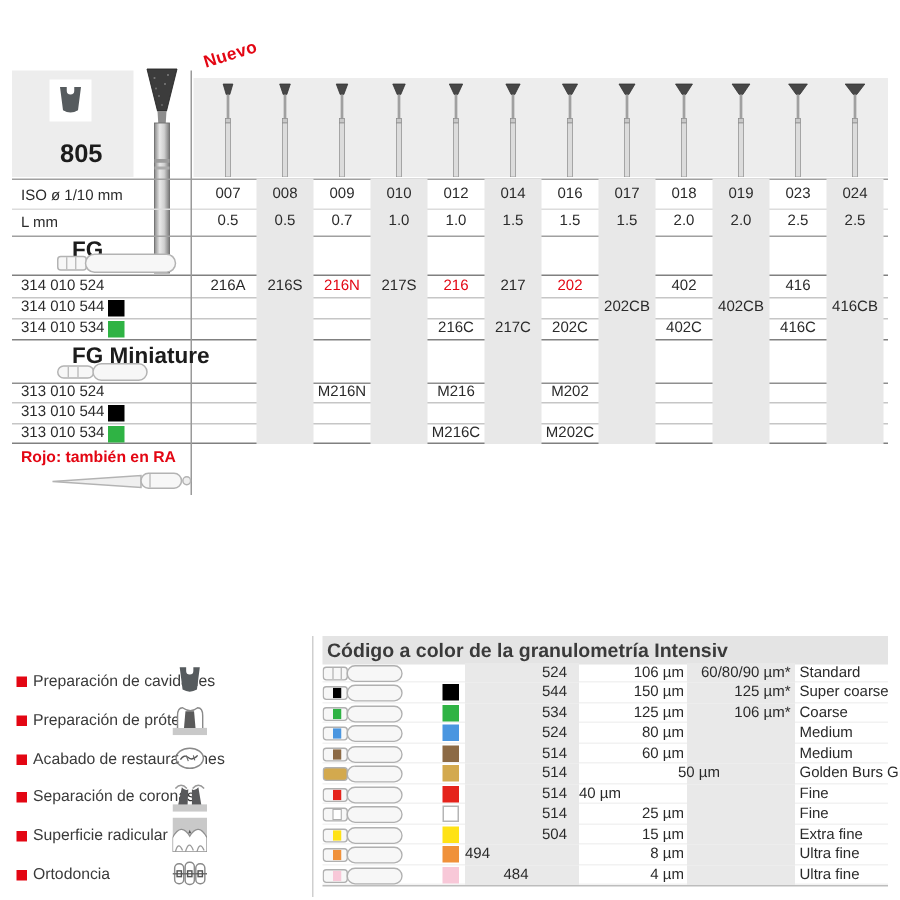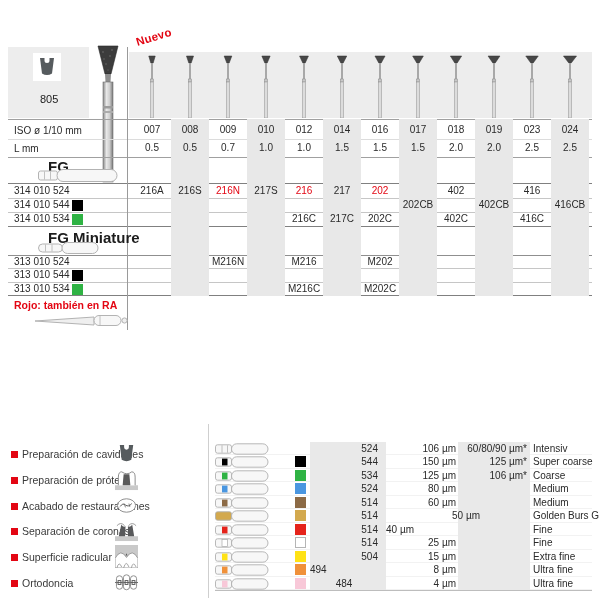--- a/index.html
+++ b/index.html
@@ -1,21 +1,21 @@
 <!DOCTYPE html>
 <html><head>
 <meta charset="utf-8">
 <style>
   html,body{margin:0;padding:0;background:#fff;}
   #page{position:relative;width:600px;height:600px;background:#fff;overflow:hidden;
         font-family:"Liberation Sans",sans-serif;color:#2e2e2e;}
   .abs{position:absolute;}
   .grayband{position:absolute;background:#ededed;}
   .whitesq{position:absolute;background:#fff;}
-  .figno{position:absolute;font-size:11px;font-weight:normal;color:#1c1c1c;}
+  .figno{position:absolute;font-size:17px;font-weight:bold;color:#1c1c1c;}
   .nuevo{position:absolute;color:#e30613;font-weight:bold;font-size:11.5px;
          transform:rotate(-17deg);transform-origin:left bottom;letter-spacing:.3px;}
   .stripe{position:absolute;top:119px;height:177px;width:38px;background:#e8e8e8;}
   .hline{position:absolute;left:8px;width:584px;height:1px;}
   .vline{position:absolute;width:1px;background:#9a9a9a;}
   .rowlabel{position:absolute;left:14px;font-size:10px;color:#2a2a2a;white-space:nowrap;}
   .seclabel{position:absolute;left:12px;font-size:15px;font-weight:bold;color:#1c1c1c;white-space:nowrap;margin-left:36px;}
   .cell{position:absolute;width:38px;text-align:center;font-size:10px;line-height:14px;color:#2a2a2a;white-space:nowrap;}
   .cell.red{color:#e30613;}
   .swatch{position:absolute;left:72px;width:11px;height:11px;}
@@ -305,34 +305,35 @@
             <line x1="0" y1="12" x2="24" y2="12" stroke="#6f6f6f" stroke-width="1.1"></line>
             <rect x="3.2" y="10" width="3" height="4" fill="none" stroke="#555"></rect>
             <rect x="10.5" y="10" width="3" height="4" fill="none" stroke="#555"></rect>
             <rect x="17.8" y="10" width="3" height="4" fill="none" stroke="#555"></rect>
           </svg></div>
       </div>
     </div>
 
   <div class="vline" style="left:208px;top:424px;height:174px;background:#cfcfcf;"></div>
 
+  <div class="panel-title" style="left:215px;width:377px;">Código a color de la granulometría Intensiv</div>
   <div id="grit-rows">
       <div class="grit-row" style="top: 441.5px;">
         <svg width="54" height="12" viewBox="0 0 54 12" style="position: absolute; left: 0px; top: 1px;">
           <rect x="0.5" y="1.8" width="16" height="8.4" rx="2" fill="#f7f7f7" stroke="#b0b0b0" stroke-width="0.9"></rect>
           <line x1="7" y1="2.3" x2="7" y2="9.7" stroke="#b0b0b0" stroke-width="0.8"></line>
           <line x1="12.5" y1="2.3" x2="12.5" y2="9.7" stroke="#b0b0b0" stroke-width="0.8"></line>
           <rect x="16.5" y="0.8" width="36.5" height="10.4" rx="5.2" fill="#f7f7f7" stroke="#b0b0b0" stroke-width="0.9"></rect>
         </svg>
         <div class="grit-colbg" style="left: 95px; width: 76px;"></div>
         <div class="grit-colbg" style="left: 243px; width: 72px;"></div>
         <div class="grit-txt" style="left: 95px; width: 68px; text-align: right;">524</div>
         <div class="grit-txt" style="left: 171px; width: 70px; text-align: right;">106 µm</div>
         <div class="grit-txt" style="left: 243px; width: 69px; text-align: right;">60/80/90 µm*</div>
-        <div class="grit-txt" style="left: 318px;">Intensiv</div>
+        <div class="grit-txt" style="left: 318px;">Standard</div>
       </div>
       <div class="grit-row" style="top: 455px;">
         <svg width="54" height="12" viewBox="0 0 54 12" style="position: absolute; left: 0px; top: 1px;">
           <rect x="0.5" y="1.8" width="16" height="8.4" rx="2" fill="#f7f7f7" stroke="#b0b0b0" stroke-width="0.9"></rect>
           <rect x="7" y="2.6" width="5.5" height="6.8" fill="#000000" stroke="none" stroke-width="0.7"></rect>
           <rect x="16.5" y="0.8" width="36.5" height="10.4" rx="5.2" fill="#f7f7f7" stroke="#b0b0b0" stroke-width="0.9"></rect>
         </svg>
         <div class="grit-sq" style="background: rgb(0, 0, 0);"></div>
         <div class="grit-colbg" style="left: 95px; width: 76px;"></div>
         <div class="grit-colbg" style="left: 243px; width: 72px;"></div>

